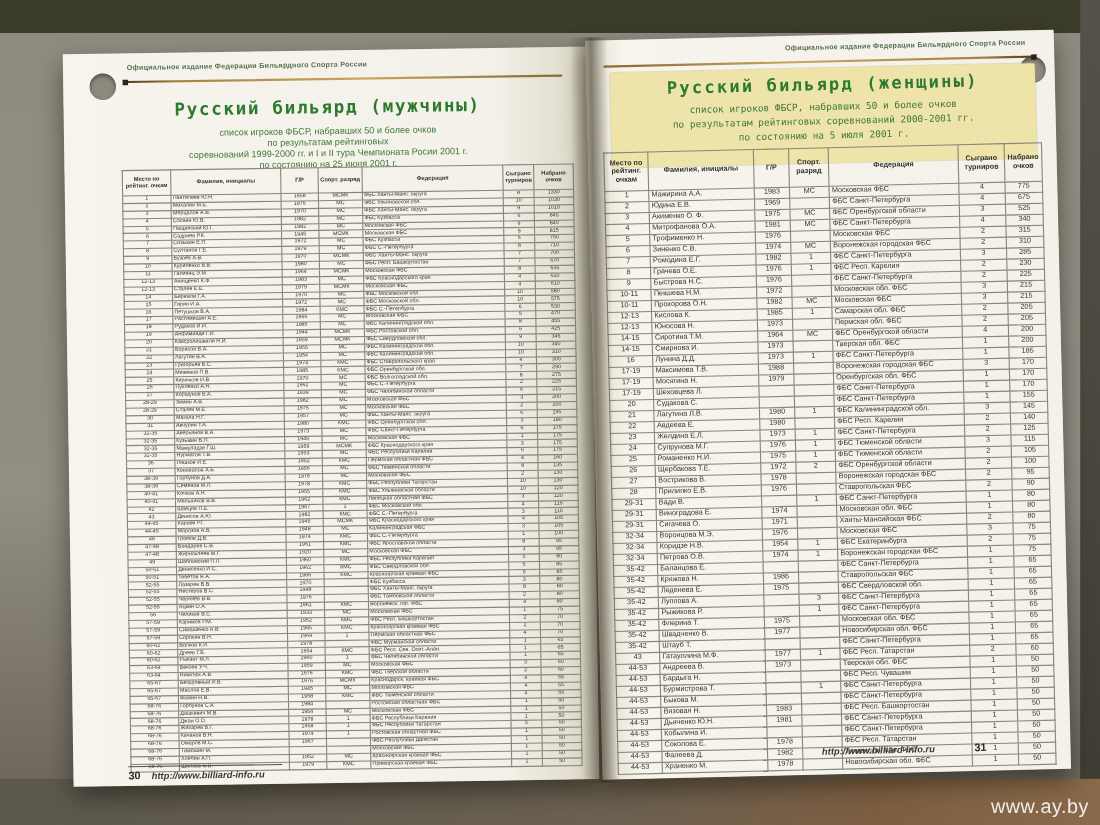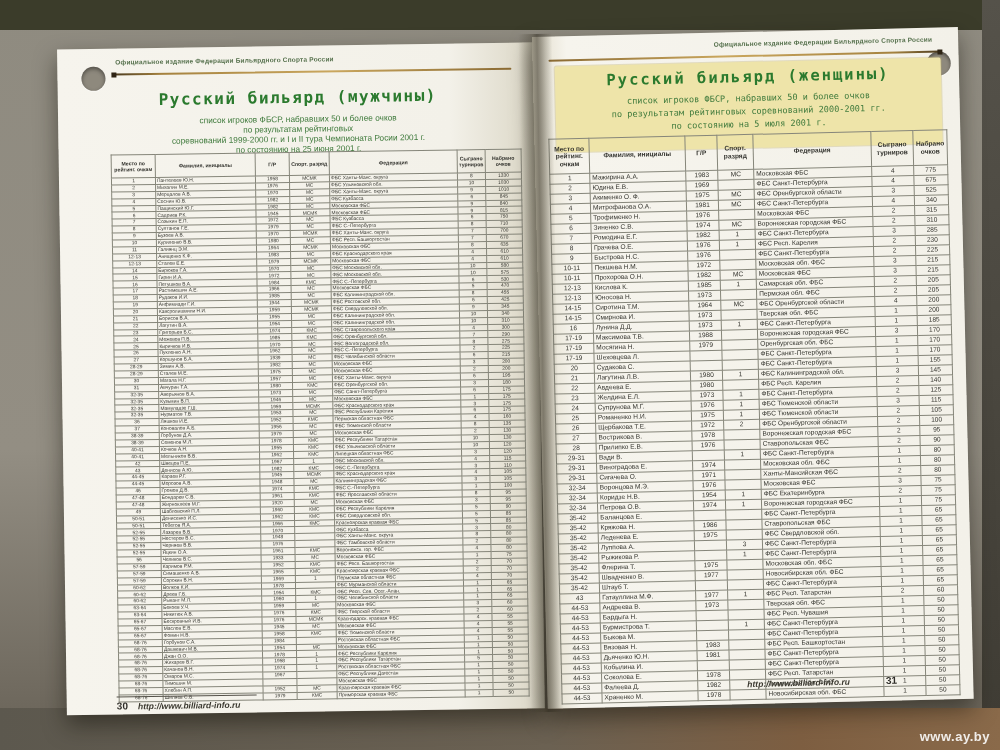--- a/index.html
+++ b/index.html
@@ -34,21 +34,21 @@
   .tbl-men th{font-size:5.2px;line-height:6px;padding:1px 0;height:20px;white-space:normal;}
   .tbl-men td{font-size:4.9px;line-height:5.6px;height:5.9px;padding:0 1px;color:#3a3a34;}
   .tbl-women th{font-size:6.6px;line-height:7.6px;padding:1px 0;height:32px;white-space:normal;}
   .tbl-women td{font-size:6.6px;line-height:8.6px;height:9px;padding:0 2px;color:#34342e;}
   .c0,.c2,.c3,.c5,.c6{text-align:center;}
   .c1,.c4{text-align:left;}
   .footer{position:absolute;display:flex;align-items:baseline;gap:10px;}
   .pageno{font-weight:bold;font-size:10px;color:#2e2c28;}
   .url{font-style:italic;font-weight:bold;font-size:8.5px;color:#3a382f;}
   .footrule{position:absolute;height:1px;background:#55524a;}
-  .watermark{position:absolute;right:10px;bottom:6px;color:rgba(255,255,255,.88);font-size:13px;letter-spacing:.5px;font-weight:bold;}
+  .watermark{position:absolute;right:10px;bottom:6px;color:rgba(255,255,255,.88);font-size:18px;letter-spacing:.5px;}
 </style>
 </head>
 <body>
 
 <div class="photo">
   <div class="band-top"></div>
   <div class="band-right"></div>
   <div class="band-bottom"></div>
 
   <div class="book">

